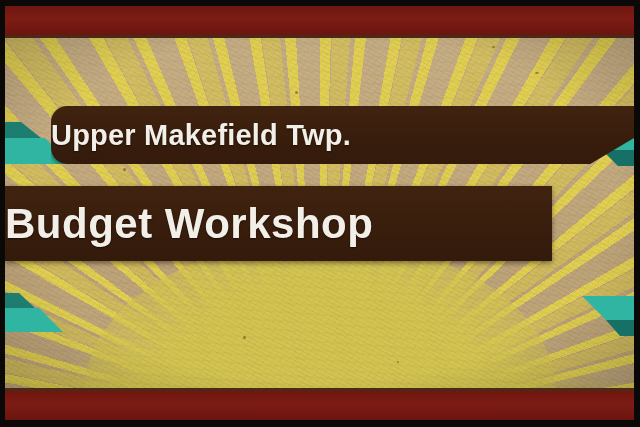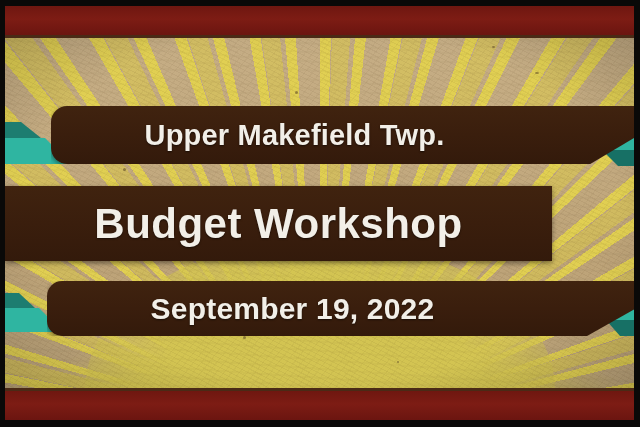--- a/index.html
+++ b/index.html
@@ -87,21 +87,21 @@
   
   .banner{
     position:absolute;z-index:40;
     background:linear-gradient(180deg,#40230f 0%, #3a1e0d 50%, #331a0b 100%);
     display:flex;align-items:center;
     box-shadow:0 2px 5px rgba(0,0,0,.45);
   }
   .banner .txt{
     color:#f2efe8;font-weight:bold;white-space:nowrap;
     text-shadow:0 1px 2px rgba(0,0,0,.55);
-    width:100%;text-align:center;
+    width:100%;
     letter-spacing:.2px;
   }
 
   
   #banner-org{
     left:46px;top:100px;width:583px;height:58px;
     border-radius:16px 0 0 16px;
     clip-path:polygon(0% 0%, 100% 0%, 100% 55%, 92.5% 100%, 0% 100%);
   }
   #banner-org .txt{font-size:29px;padding-right:96px;}
@@ -170,23 +170,20 @@
     </div>
 
     <div class="banner" id="banner-org">
       <span class="txt">Upper Makefield Twp.</span>
     </div>
 
     <div class="banner" id="banner-title">
       <span class="txt">Budget Workshop</span>
     </div>
 
-    <div class="banner" id="banner-date">
-      <span class="txt">September 19, 2022</span>
-    </div>
 
     <div class="redband top"></div>
     <div class="redband bottom"></div>
 
     <div class="vignette"></div>
     <div class="blurfilm"></div>
   </div>
 
   <div class="edge top"></div>
   <div class="edge bottom"></div>

